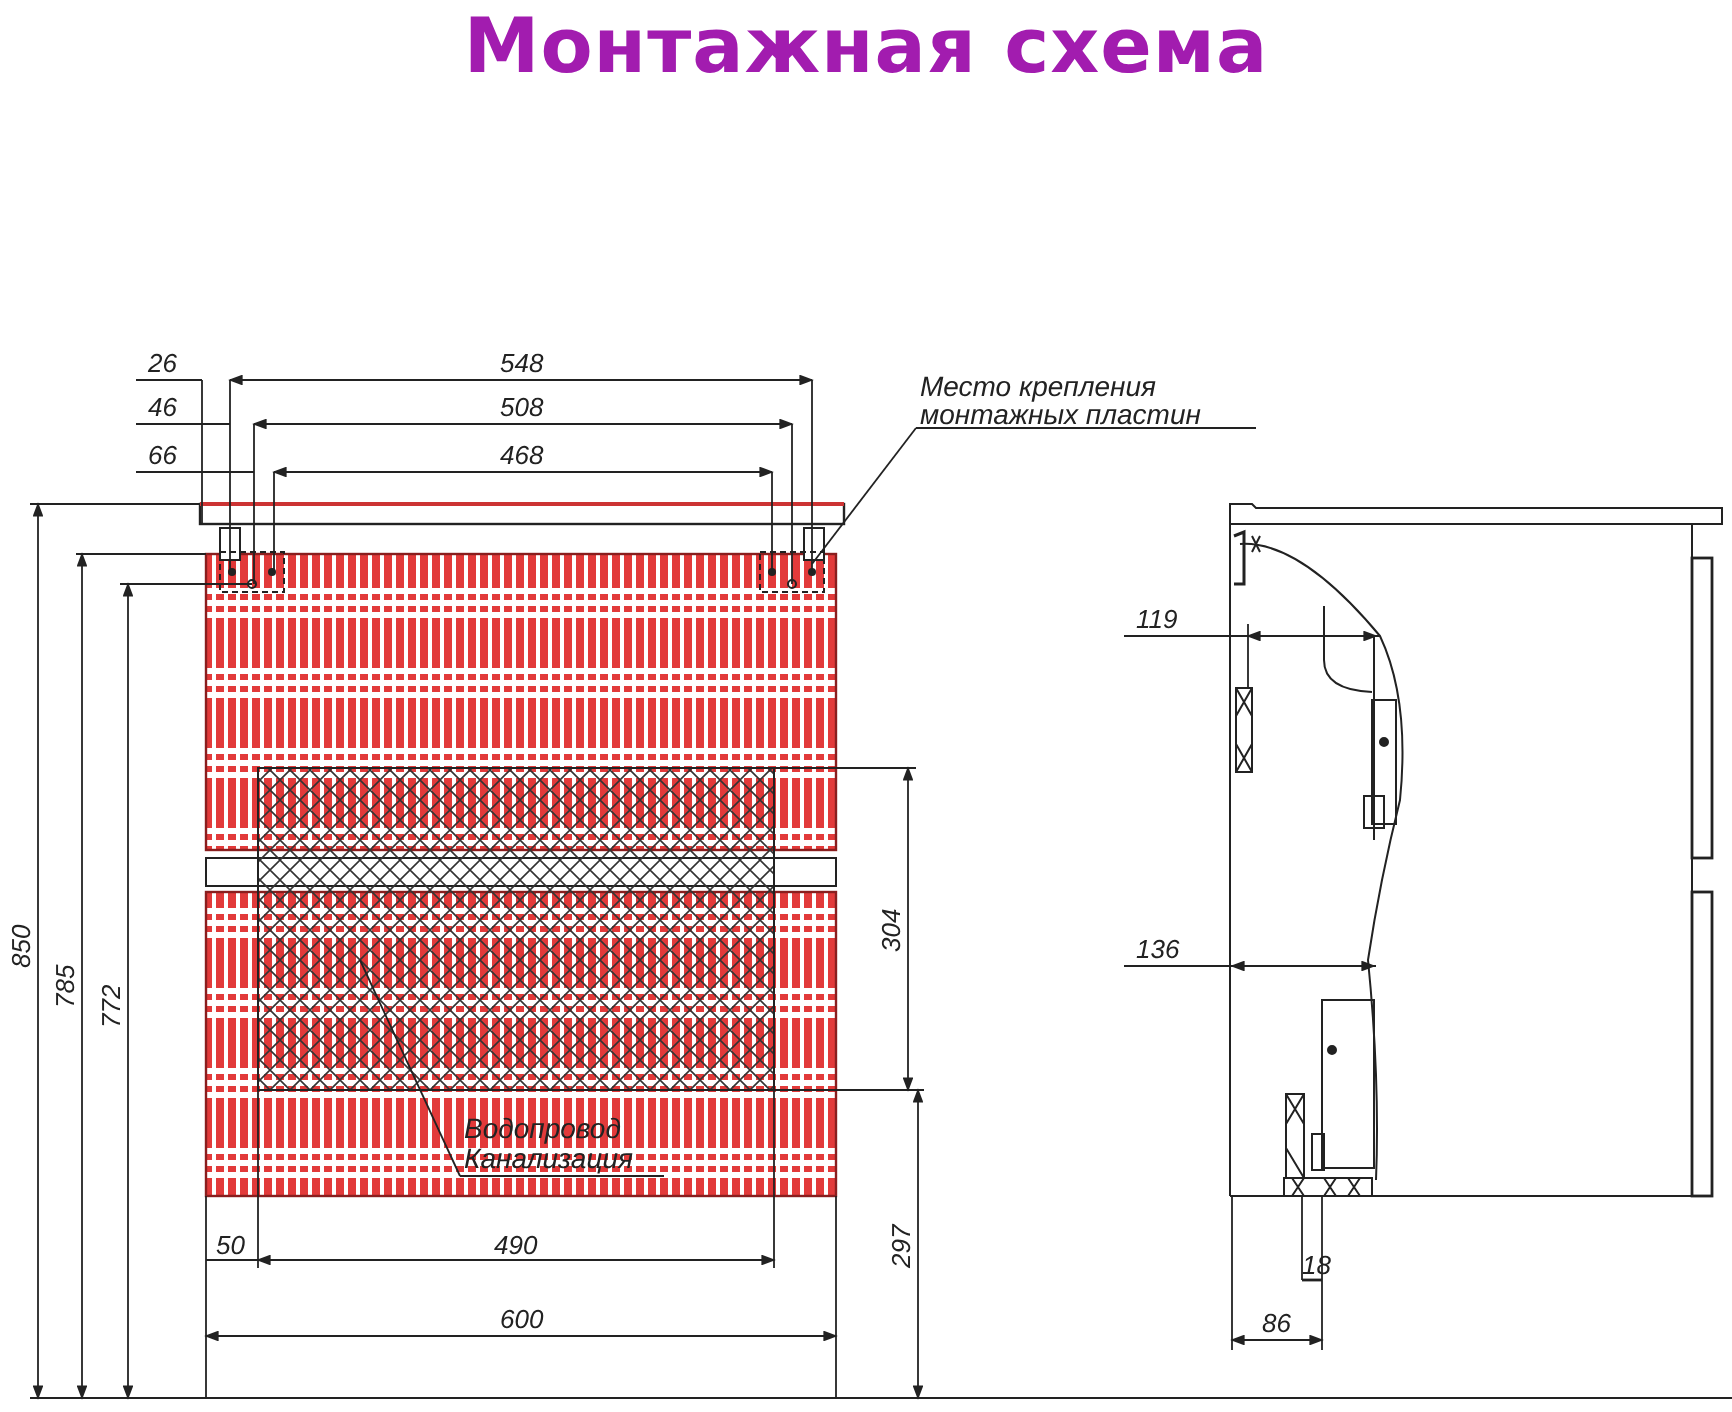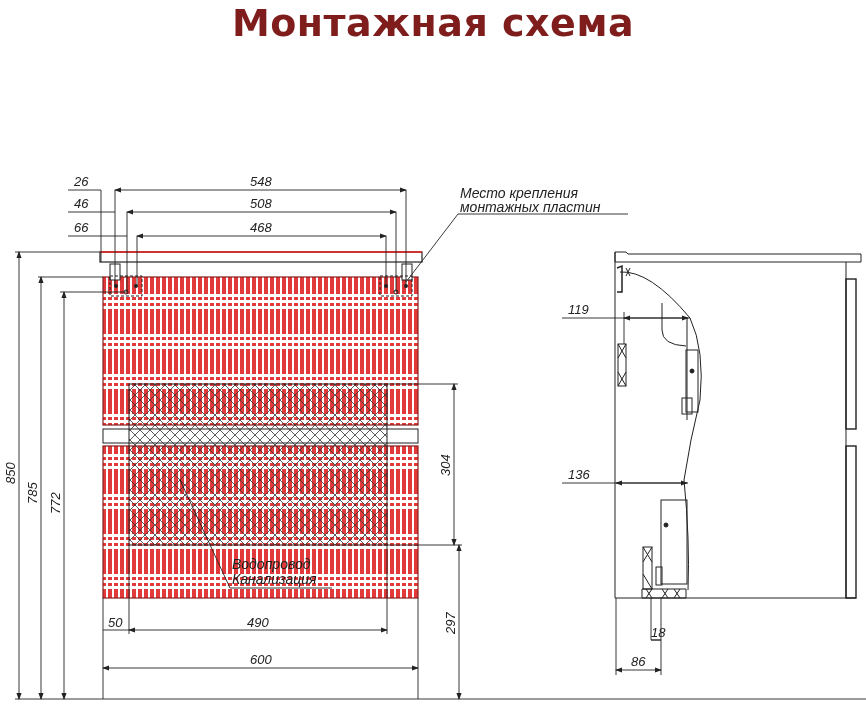--- a/index.html
+++ b/index.html
@@ -1,17 +1,17 @@
 <!DOCTYPE html>
 <html><head>
   <meta charset="utf-8">
   <style>
     html, body { margin: 0; padding: 0; background: #ffffff; }
     body { width: 866px; height: 706px; position: relative; overflow: hidden; font-family: "Liberation Sans", sans-serif; }
-    .title { position: absolute; left: 0; top: 0; width: 866px; text-align: center; font-family: "DejaVu Sans", sans-serif; font-weight: bold; font-size: 38px; line-height: 46px; color: #7f1d1d; letter-spacing: 0.5px; }
+    .title { position: absolute; left: 0; top: 0; width: 866px; text-align: center; font-family: "DejaVu Sans", sans-serif; font-weight: bold; font-size: 38px; line-height: 46px; color: #a21caf; letter-spacing: 0.5px; }
     svg { position: absolute; left: 0; top: 0; }
     .dim { font-family: "Liberation Sans", sans-serif; font-style: italic; font-size: 13px; fill: #222; }
     .note { font-family: "Liberation Sans", sans-serif; font-style: italic; font-size: 14px; fill: #222; }
   </style>
 </head>
 <body>
 
 <div class="title">Монтажная схема</div>
 
 <svg width="866" height="706" viewBox="0 0 866 706">

